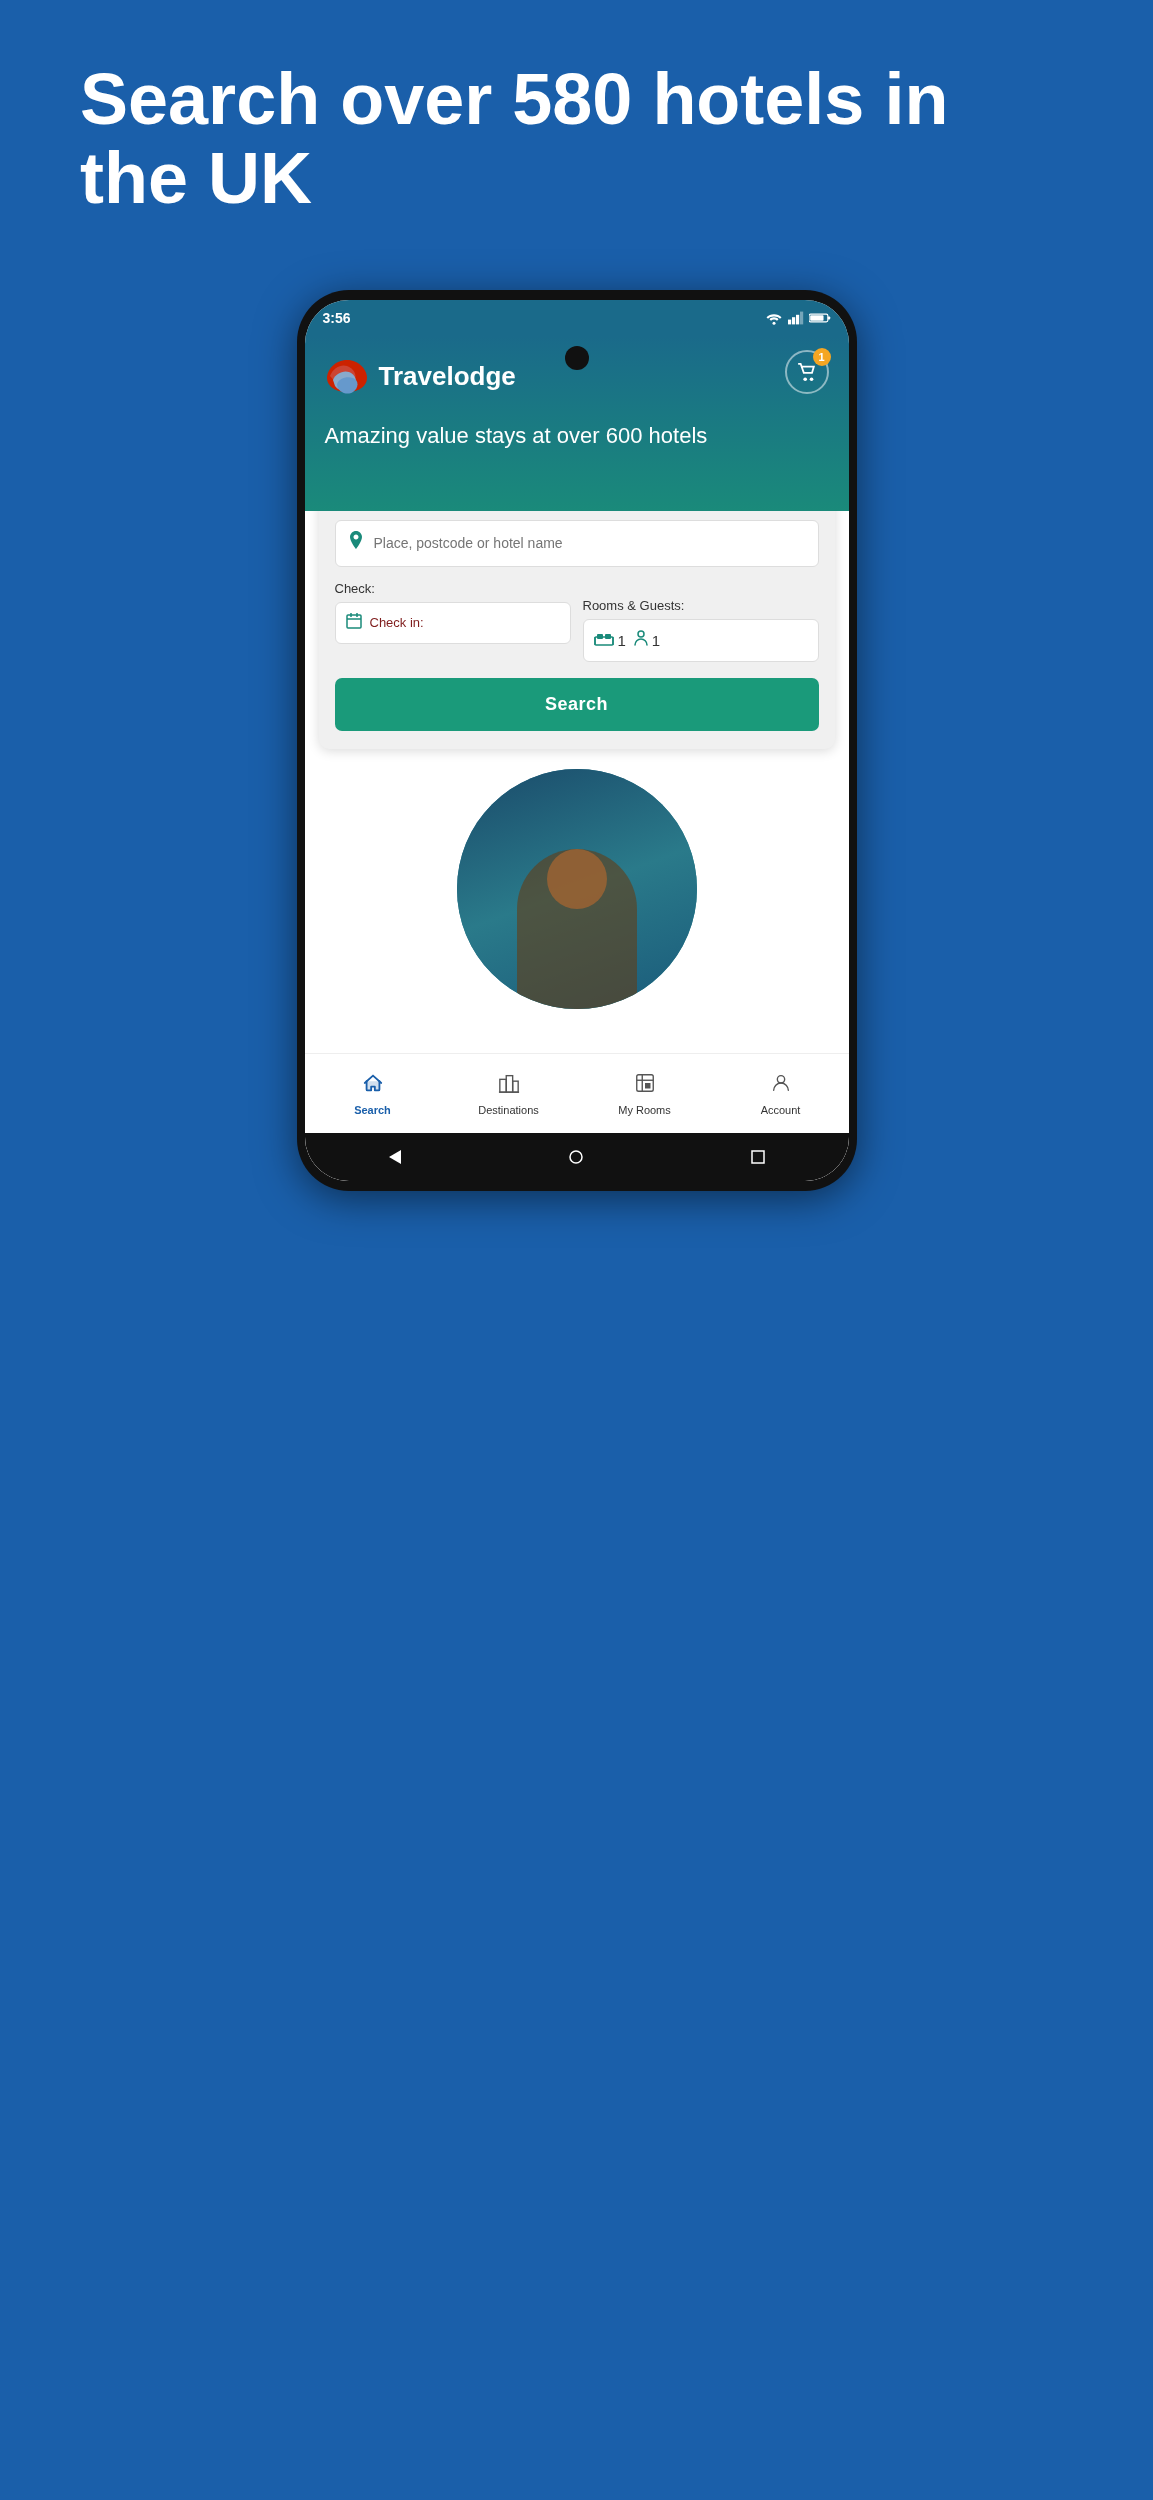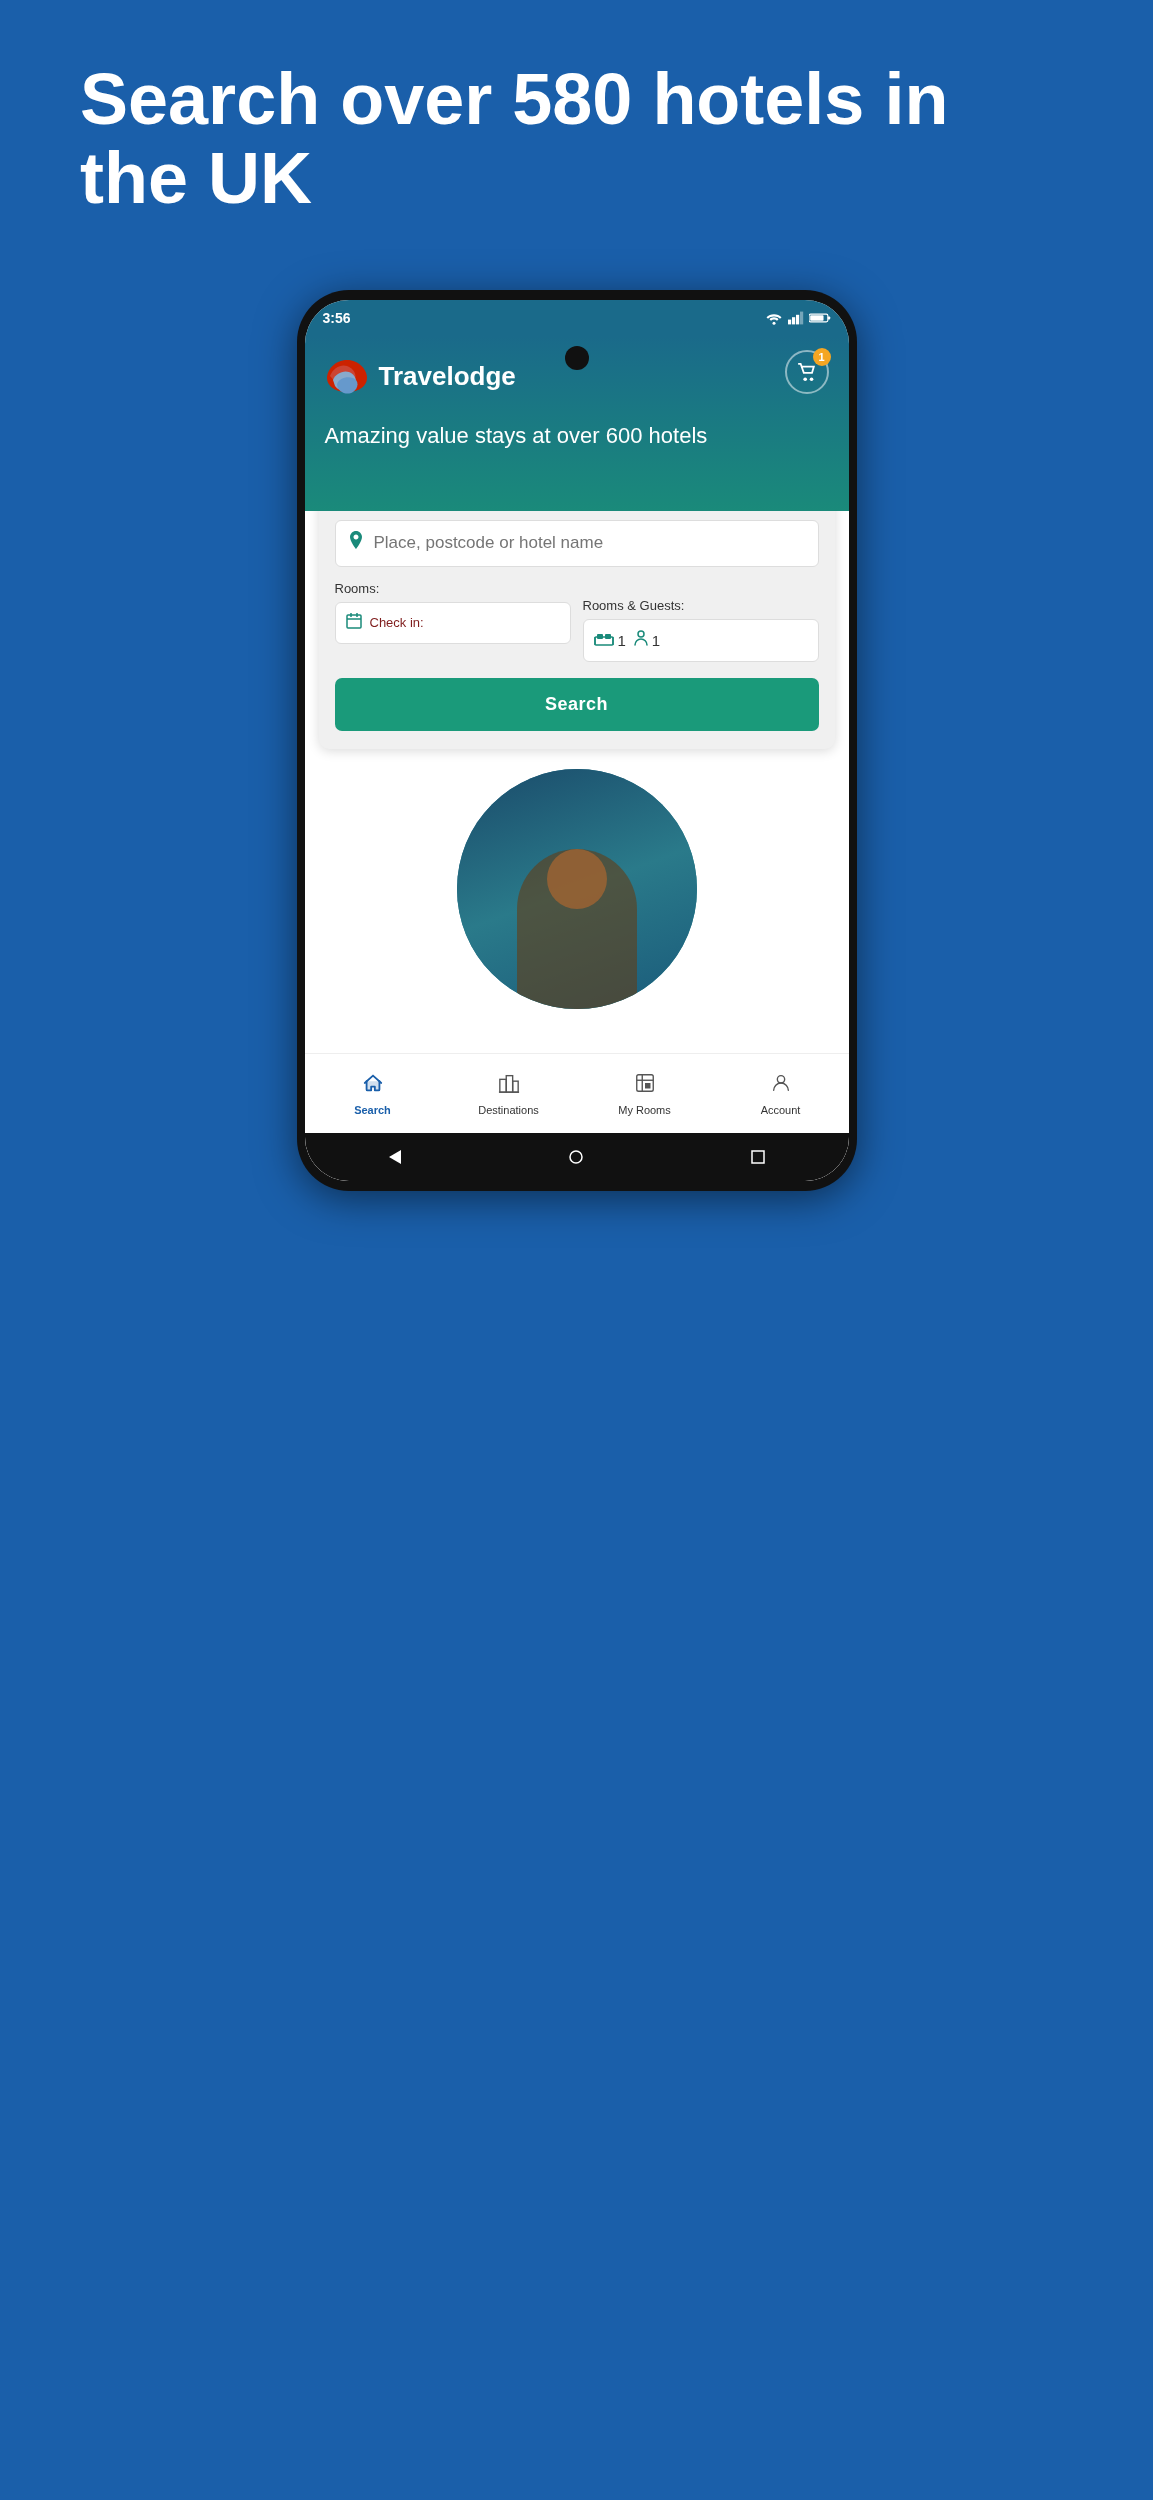--- a/index.html
+++ b/index.html
@@ -192,21 +192,21 @@
 
     .destination-icon {
       color: #1a8a7a;
       margin-right: 10px;
       font-size: 18px;
     }
 
     .destination-input {
       border: none;
       outline: none;
-      font-size: 17px;
+      font-size: 14px;
       color: #999;
       flex: 1;
       background: transparent;
     }
 
     .row-fields {
       display: flex;
       gap: 12px;
       margin-bottom: 16px;
     }
@@ -478,21 +478,21 @@
               <span class="destination-icon">
                 <svg width="16" height="20" viewBox="0 0 16 20" fill="none">
                   <path d="M8 0C4.7 0 2 2.7 2 6c0 4.5 6 12 6 12s6-7.5 6-12c0-3.3-2.7-6-6-6zm0 8.5C6.6 8.5 5.5 7.4 5.5 6S6.6 3.5 8 3.5 10.5 4.6 10.5 6 9.4 8.5 8 8.5z" fill="#1a8a7a"></path>
                 </svg>
               </span>
               <input class="destination-input" type="text" placeholder="Place, postcode or hotel name" style="">
             </div>
 
             <div class="row-fields">
               <div class="date-field">
-                <div class="field-label">Rooms:</div>
+                <div class="field-label">Check:</div>
                 <div class="input-with-icon">
                   <span class="field-icon">
                     <svg width="16" height="16" viewBox="0 0 16 16" fill="none">
                       <rect x="1" y="2" width="14" height="13" rx="1" stroke="#1a8a7a" stroke-width="1.5"></rect>
                       <line x1="1" y1="6" x2="15" y2="6" stroke="#1a8a7a" stroke-width="1.5"></line>
                       <line x1="5" y1="0" x2="5" y2="4" stroke="#1a8a7a" stroke-width="1.5"></line>
                       <line x1="11" y1="0" x2="11" y2="4" stroke="#1a8a7a" stroke-width="1.5"></line>
                     </svg>
                   </span>
                   <span class="input-text">Check in:</span>

